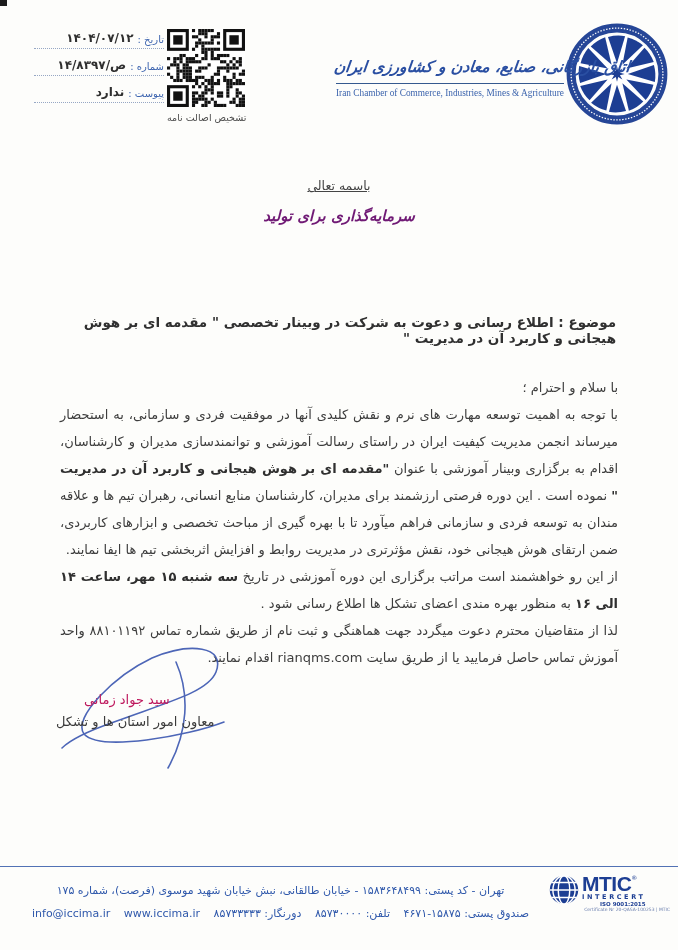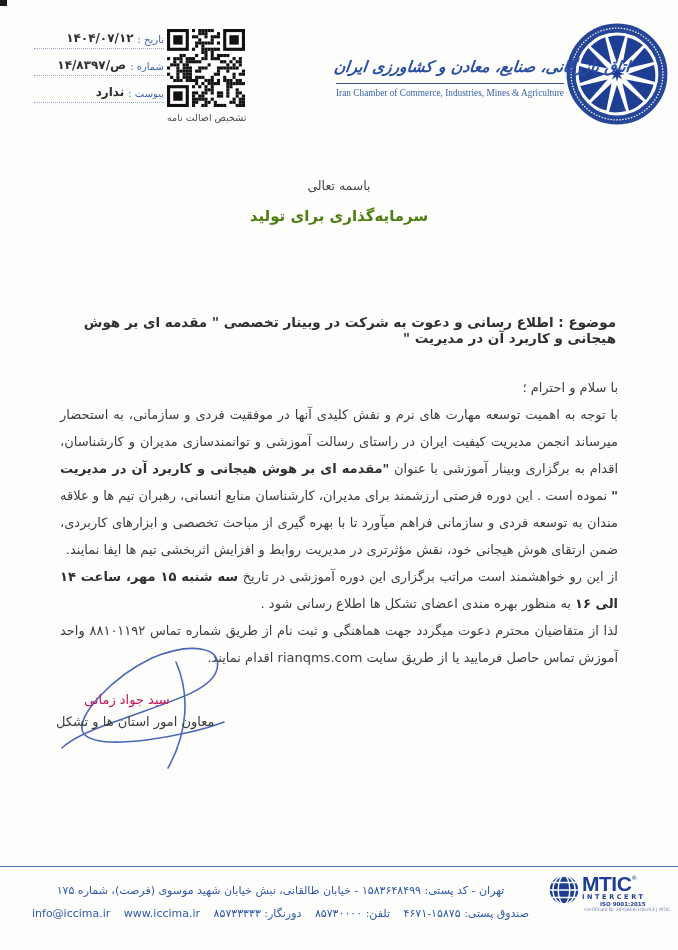--- a/index.html
+++ b/index.html
@@ -23,22 +23,22 @@
   .qr-caption { font-size:9.5px; color:#4c4c4c; margin-top:1px; direction:rtl; }
 
   
   .emblem { position:absolute; top:20px; right:7px; width:108px; height:108px; }
   .brand { position:absolute; top:58px; right:112px; width:232px; text-align:center; }
   .brand-fa { font-size:15.5px; font-weight:700; font-style:italic; color:#2a4fa2; white-space:nowrap; transform:skewX(-6deg); }
   .brand-line { border:none; border-top:1.5px solid #35598f; margin:7px 2px 4px; }
   .brand-en { font-family:"Liberation Serif", serif; font-size:9.3px; color:#3c64ad; white-space:nowrap; }
 
   
-  .bismillah { position:absolute; top:178px; left:0; width:100%; text-align:center; font-size:12.5px; color:#454545; direction:rtl; }
-  .slogan { position:absolute; top:207px; left:0; width:100%; text-align:center; font-size:15px; font-weight:700; color:#4d7c0f; direction:rtl; }
+  .bismillah { position:absolute; top:178px; left:0; width:100%; text-align:center; font-size:12.5px; color:#454545; direction:rtl;text-decoration:underline; }
+  .slogan { position:absolute; top:207px; left:0; width:100%; text-align:center; font-size:15px; font-weight:700; color:#701a75; direction:rtl;font-style:italic; }
 
   .recipient { position:absolute; top:287px; right:62px; left:62px; direction:rtl; text-align:right; font-size:13.5px; font-weight:700; color:#303030; }
   .subject   { position:absolute; top:314px; right:62px; left:62px; direction:rtl; text-align:right; font-size:13.5px; font-weight:700; color:#303030; }
 
   
   .letter-body { position:absolute; top:374px; right:60px; left:60px; direction:rtl; font-size:13px; color:#3d3d3d; line-height:27px; text-align:justify; }
   .letter-body p { margin:0; }
   .b { font-weight:700; color:#2f2f2f; }
   .latin { font-family:"DejaVu Sans", sans-serif; }
 

